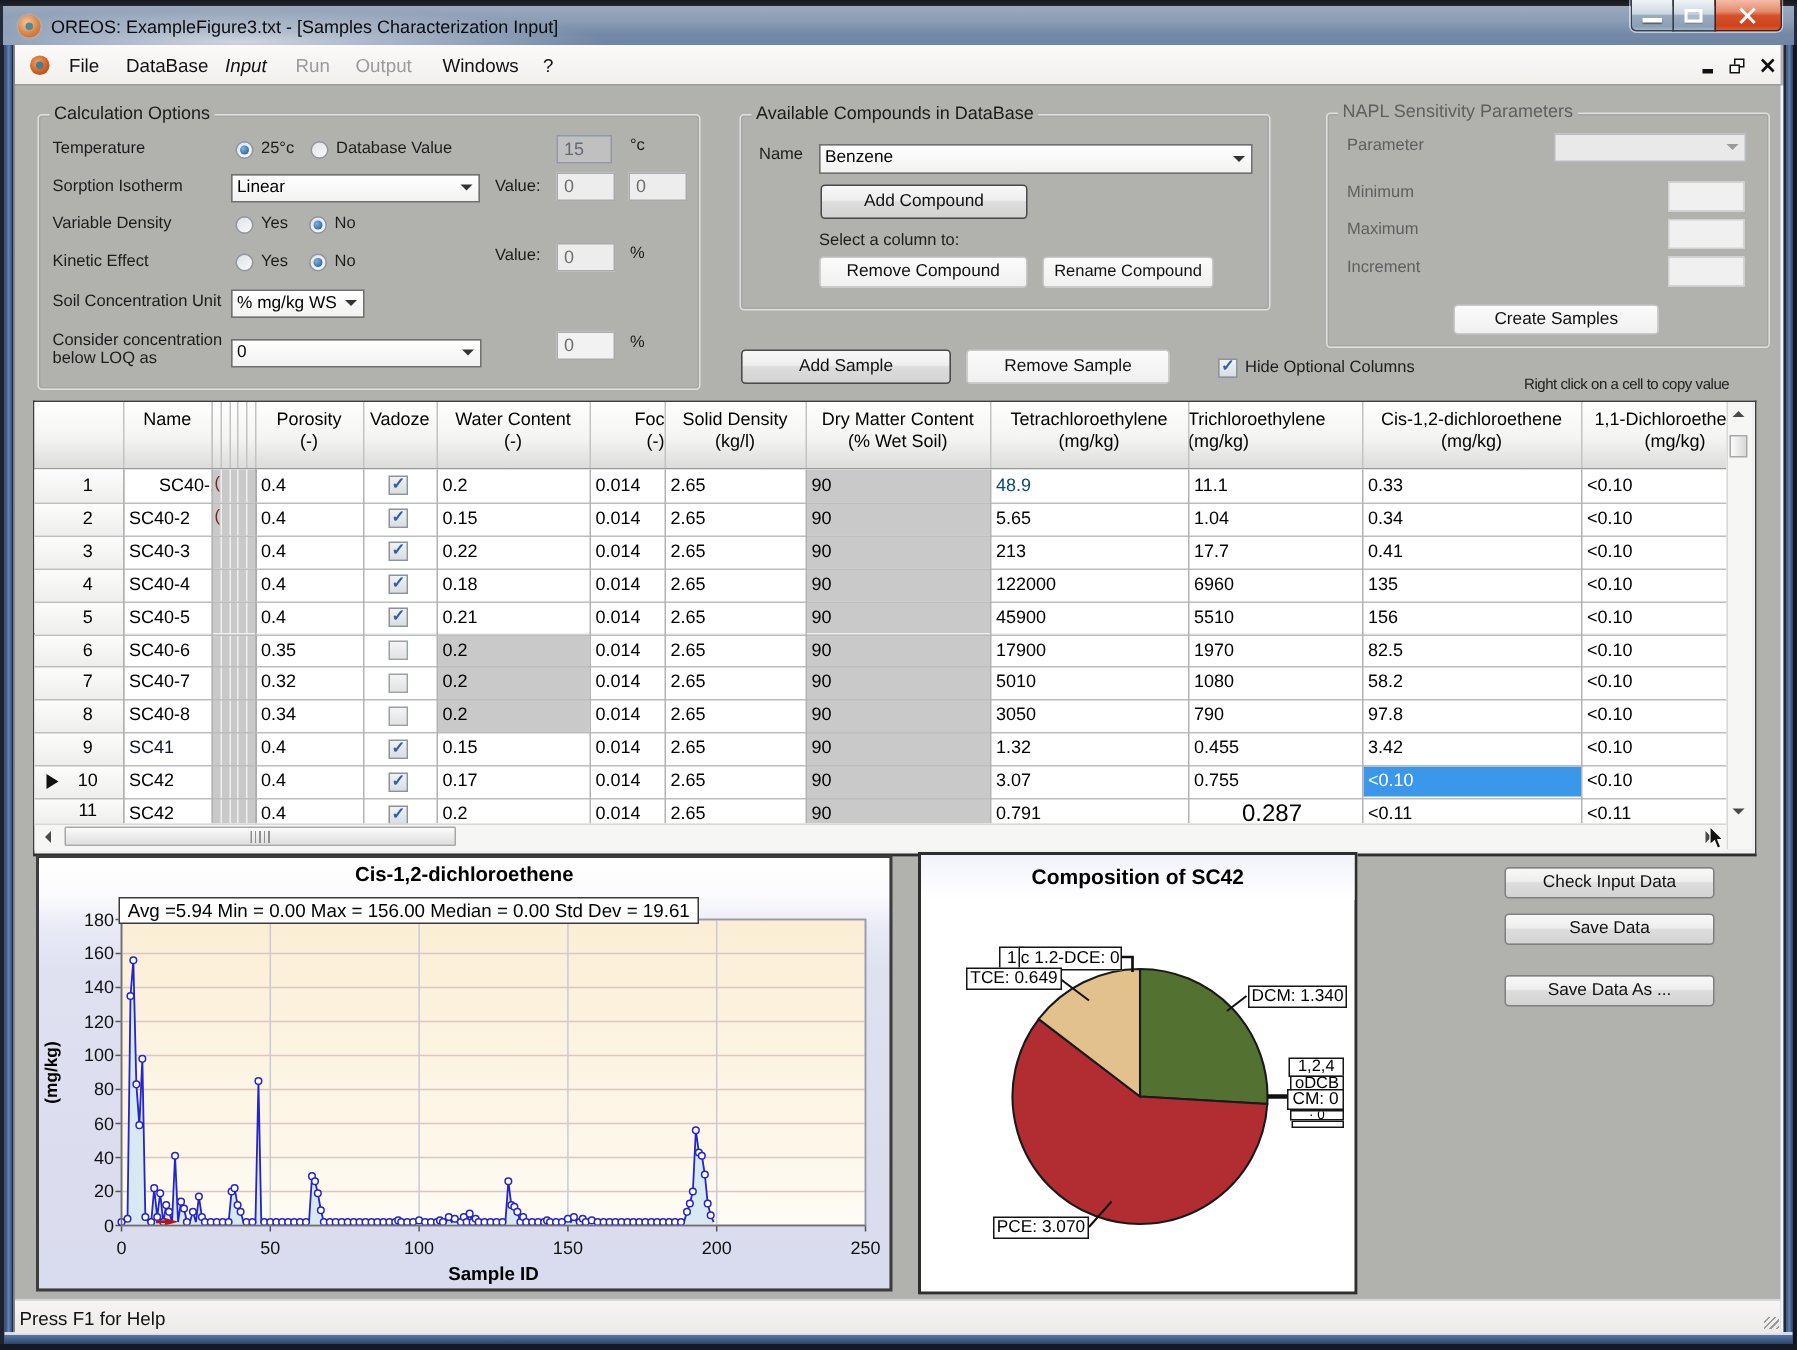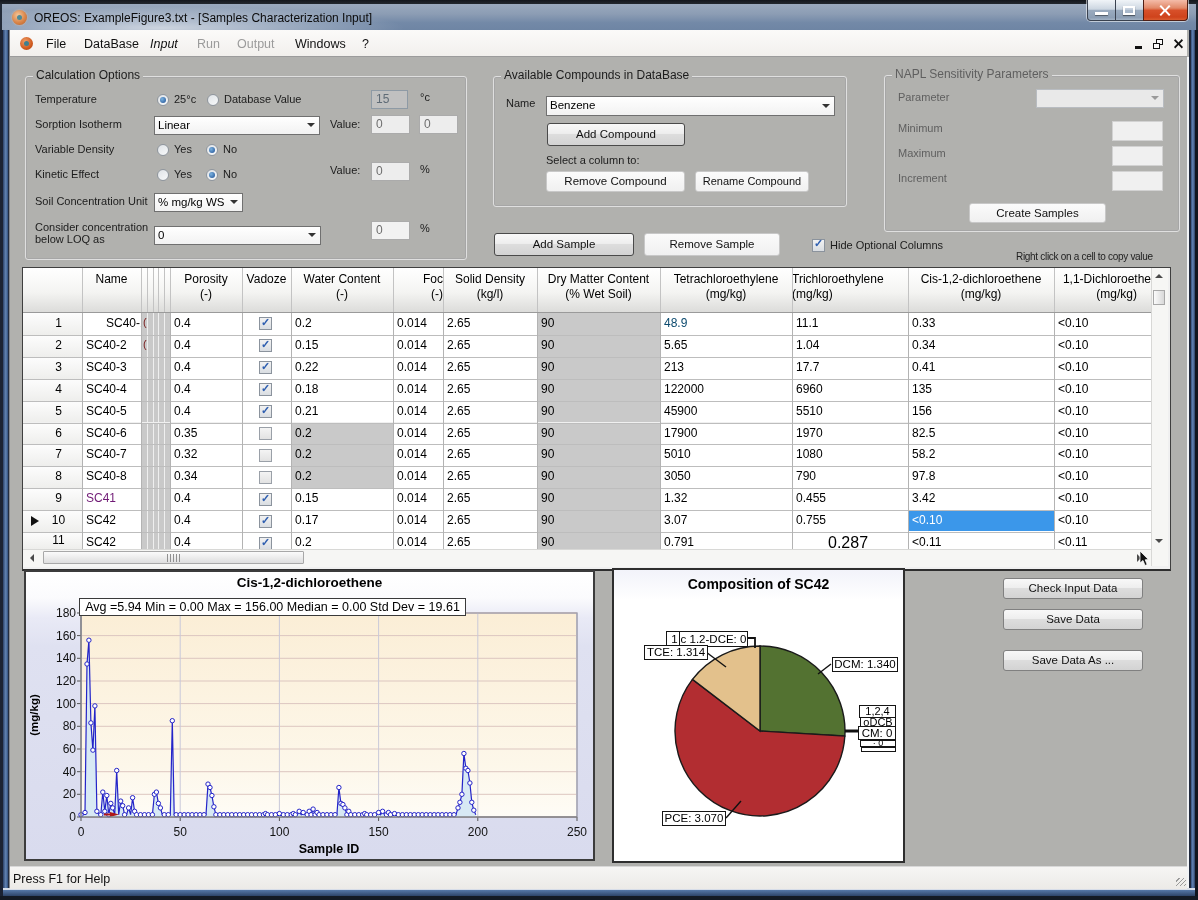--- a/index.html
+++ b/index.html
@@ -326,21 +326,21 @@
 <div style="position:absolute;left:447px;top:466.3px;font-size:12px;line-height:21.9px;color:#000;">2.65</div>
 <div style="position:absolute;left:538px;top:466.3px;width:122px;height:21.9px;background:#c9c9c9;"></div>
 <div style="position:absolute;left:541px;top:466.3px;font-size:12px;line-height:21.9px;color:#000;">90</div>
 <div style="position:absolute;left:664px;top:466.3px;font-size:12px;line-height:21.9px;color:#000;">3050</div>
 <div style="position:absolute;left:796px;top:466.3px;font-size:12px;line-height:21.9px;color:#000;">790</div>
 <div style="position:absolute;left:912px;top:466.3px;font-size:12px;line-height:21.9px;color:#000;">97.8</div>
 <div style="position:absolute;left:1058px;top:466.3px;font-size:12px;line-height:21.9px;color:#000;">&lt;0.10</div>
 <div style="position:absolute;left:23px;top:488.2px;width:1128px;height:21.9px;background:#fff;"></div>
 <div style="position:absolute;left:23px;top:488.2px;width:59px;height:21.9px;background:linear-gradient(180deg,#fdfdfd,#eeeeec);border-right:1px solid #b3b3b3;"></div>
 <div style="position:absolute;left:23px;top:488.2px;width:71px;height:21.9px;text-align:center;font-size:12px;line-height:21.9px;color:#000;">9</div>
-<div style="position:absolute;left:86px;top:488.2px;width:55px;height:21.9px;font-size:12px;line-height:21.9px;color:#701a75;overflow:hidden;">SC41</div>
+<div style="position:absolute;left:86px;top:488.2px;width:55px;height:21.9px;font-size:12px;line-height:21.9px;color:#0f172a;overflow:hidden;">SC41</div>
 <div style="position:absolute;left:141px;top:488.2px;width:29px;height:21.9px;background:#c9c9c9;border-right:1px solid #666;"></div>
 <div style="position:absolute;left:146.8px;top:488.2px;width:1px;height:21.9px;background:#efefef;"></div>
 <div style="position:absolute;left:152.6px;top:488.2px;width:1px;height:21.9px;background:#efefef;"></div>
 <div style="position:absolute;left:158.4px;top:488.2px;width:1px;height:21.9px;background:#efefef;"></div>
 <div style="position:absolute;left:164.2px;top:488.2px;width:1px;height:21.9px;background:#efefef;"></div>
 <div style="position:absolute;left:174px;top:488.2px;font-size:12px;line-height:21.9px;color:#000;">0.4</div>
 <div style="position:absolute;left:259px;top:492.6px;width:13px;height:13px;background:linear-gradient(180deg,#f2f2f2,#d9dde2);border:1px solid #8b939d;box-sizing:border-box;">
     <span style="position:absolute;left:1px;top:-2px;font-size:11px;font-weight:bold;color:#2f5fb0">✓</span>
   </div>
 <div style="position:absolute;left:295px;top:488.2px;font-size:12px;line-height:21.9px;color:#000;">0.15</div>
@@ -644,21 +644,21 @@
 <path d="M148,163 L232.85,168.04 A85,85 0 1 1 80.47,111.37 Z" fill="#b22d31" stroke="#1a1a1a" stroke-width="1.4"></path>
 <path d="M148,163 L80.47,111.37 A85,85 0 0 1 148.00,78.00 Z" fill="#e3c18c" stroke="#1a1a1a" stroke-width="1.4"></path>
 <polyline points="136,70 143,70 143,80" fill="none" stroke="#111" stroke-width="1.8"></polyline>
 <line x1="94" y1="84" x2="114" y2="99" stroke="#111" stroke-width="1.4"></line>
 <line x1="219" y1="96" x2="206" y2="106" stroke="#111" stroke-width="1.4"></line>
 <line x1="233" y1="163" x2="247" y2="163" stroke="#111" stroke-width="3"></line>
 <line x1="114" y1="250" x2="129" y2="233" stroke="#111" stroke-width="1.4"></line>
 </svg>
 <div style="position:absolute;left:666px;top:631px;width:17px;height:16px;background:#fff;border:1px solid #151515;box-sizing:border-box;text-align:center;font-size:11.5px;line-height:14px;color:#000;white-space:nowrap;overflow:hidden;">1</div>
 <div style="position:absolute;left:679px;top:631px;width:69px;height:16px;background:#fff;border:1px solid #151515;box-sizing:border-box;text-align:center;font-size:11.5px;line-height:14px;color:#000;white-space:nowrap;overflow:hidden;">c 1.2-DCE: 0</div>
-<div style="position:absolute;left:644px;top:645px;width:64px;height:15px;background:#fff;border:1px solid #151515;box-sizing:border-box;text-align:center;font-size:11.5px;line-height:13px;color:#000;white-space:nowrap;overflow:hidden;">TCE: 1.314</div>
+<div style="position:absolute;left:644px;top:645px;width:64px;height:15px;background:#fff;border:1px solid #151515;box-sizing:border-box;text-align:center;font-size:11.5px;line-height:13px;color:#000;white-space:nowrap;overflow:hidden;">TCE: 0.649</div>
 <div style="position:absolute;left:832px;top:657px;width:66px;height:15px;background:#fff;border:1px solid #151515;box-sizing:border-box;text-align:center;font-size:11.5px;line-height:13px;color:#000;white-space:nowrap;overflow:hidden;">DCM: 1.340</div>
 <div style="position:absolute;left:859px;top:705px;width:37px;height:13px;background:#fff;border:1px solid #151515;box-sizing:border-box;text-align:center;font-size:11px;line-height:11px;color:#000;white-space:nowrap;overflow:hidden;">1,2,4</div>
 <div style="position:absolute;left:860px;top:717px;width:36px;height:10px;background:#fff;border:1px solid #151515;box-sizing:border-box;text-align:center;font-size:11px;line-height:8px;color:#000;white-space:nowrap;overflow:hidden;">oDCB</div>
 <div style="position:absolute;left:858px;top:726px;width:38px;height:14px;background:#fff;border:1px solid #151515;box-sizing:border-box;text-align:center;font-size:11.5px;line-height:12px;color:#000;white-space:nowrap;overflow:hidden;">CM: 0</div>
 <div style="position:absolute;left:860px;top:740px;width:36px;height:7px;background:#fff;border:1px solid #151515;box-sizing:border-box;text-align:center;font-size:9px;line-height:5px;color:#000;white-space:nowrap;overflow:hidden;">· 0</div>
 <div style="position:absolute;left:861px;top:747px;width:35px;height:5px;background:#fff;border:1px solid #151515;box-sizing:border-box;text-align:center;font-size:9px;line-height:3px;color:#000;white-space:nowrap;overflow:hidden;"></div>
 <div style="position:absolute;left:662px;top:811px;width:64px;height:15px;background:#fff;border:1px solid #151515;box-sizing:border-box;text-align:center;font-size:11.5px;line-height:13px;color:#000;white-space:nowrap;overflow:hidden;">PCE: 3.070</div>
 <div style="position:absolute;left:1003px;top:578px;width:140px;height:21px;background:linear-gradient(180deg,#f8f8f8 0%,#eeeeee 45%,#dddddd 50%,#d3d3d3 100%);border:1px solid #808080;border-radius:3px;box-sizing:border-box;"></div>
 <div style="position:absolute;left:1003px;top:578px;width:140px;height:21px;text-align:center;font-size:11.5px;line-height:21px;color:#111;">Check Input Data</div>
 <div style="position:absolute;left:1003px;top:609px;width:140px;height:21px;background:linear-gradient(180deg,#f8f8f8 0%,#eeeeee 45%,#dddddd 50%,#d3d3d3 100%);border:1px solid #808080;border-radius:3px;box-sizing:border-box;"></div>

